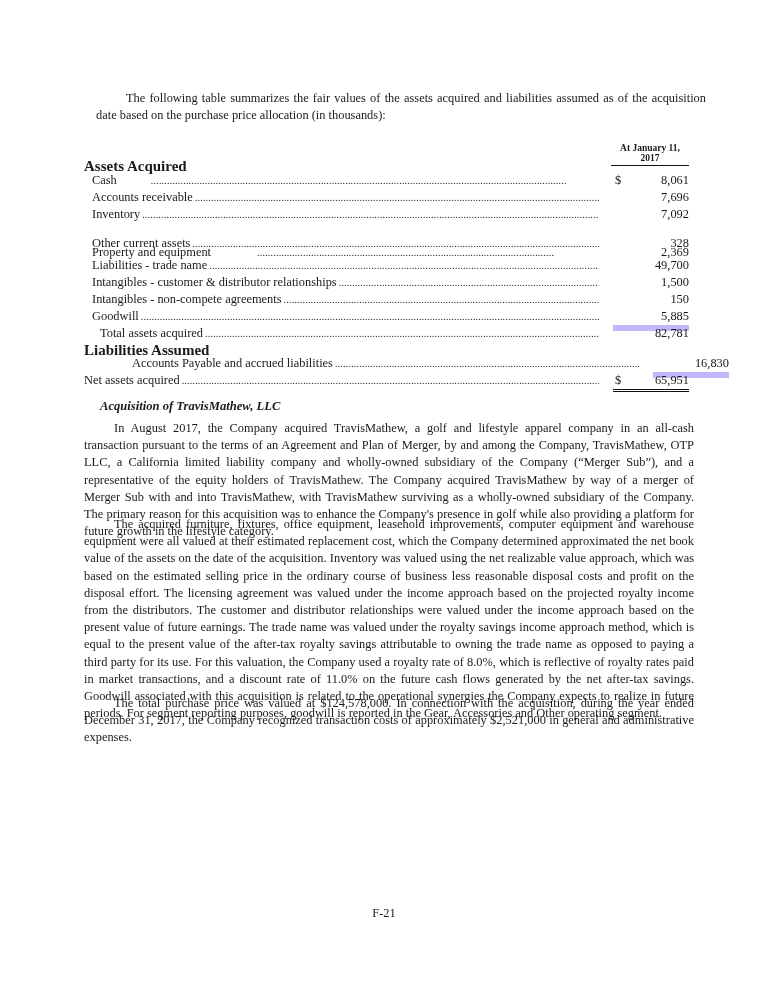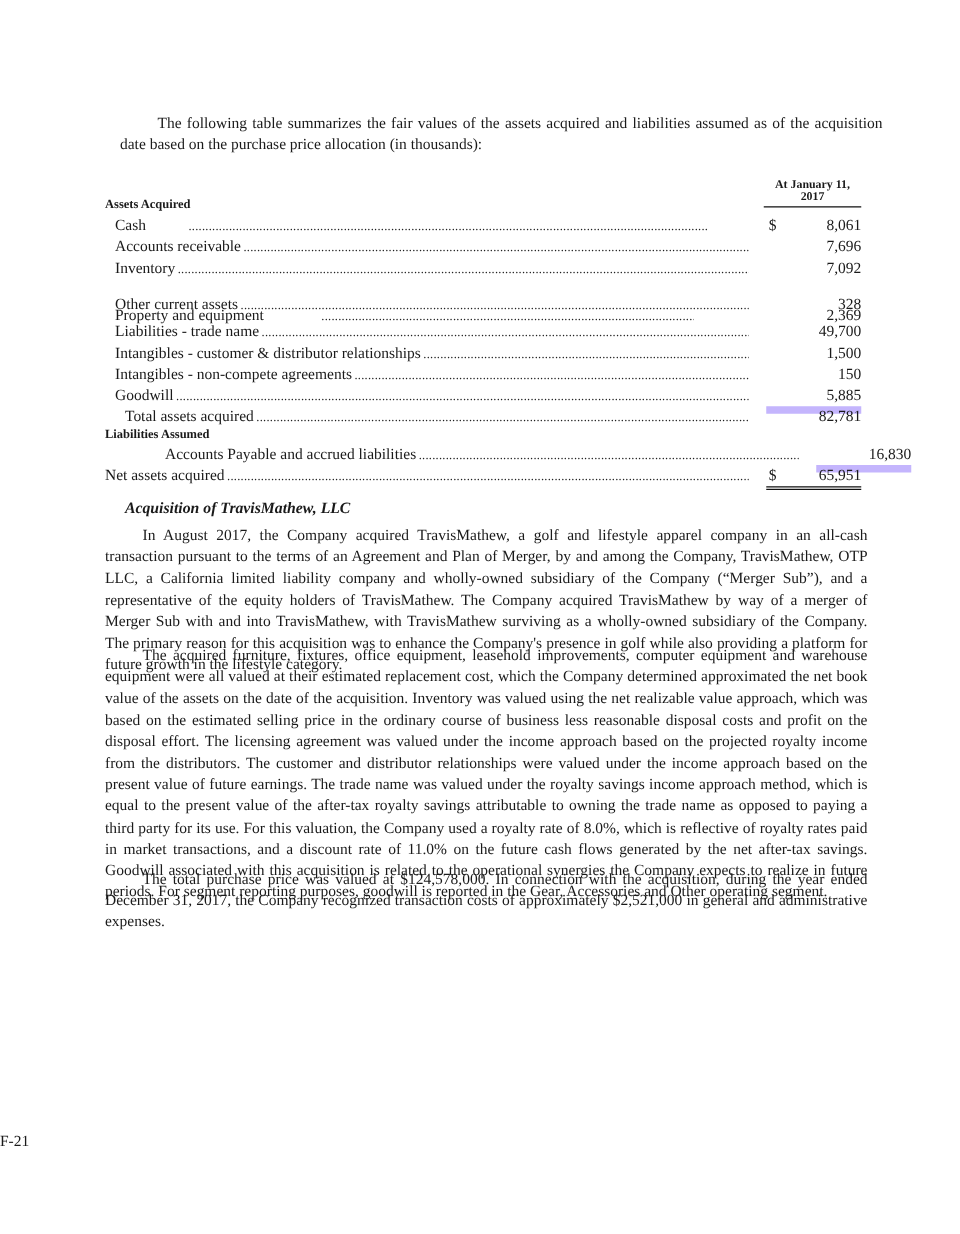--- a/index.html
+++ b/index.html
@@ -14,21 +14,21 @@
       margin: 0; text-align: justify; line-height: 17.2px; text-indent: 30px;
     }
     #intro { position: absolute; top: 90px; left: 12px; width: 610px; }
 
     .col-head {
       position: absolute; top: 143px; left: 527px; width: 78px;
       font-weight: bold; font-size: 9.5px; text-align: center; line-height: 10px;
       border-bottom: 1.2px solid #111; padding-bottom: 2px;
     }
     .section-label {
-      position: absolute; left: 0; font-weight: bold; font-size: 10px;
+      position: absolute; left: 0; font-weight: bold; font-size: 15px;
     }
     .row {
       position: absolute; left: 0; width: 610px; height: 17px; line-height: 17px;
       display: flex; align-items: baseline;
     }
     .row .label { white-space: nowrap; padding-right: 2px; }
     .row .leader {
       flex: 1; overflow: hidden; white-space: nowrap; font-size: 10px; letter-spacing: 0.2px;
       color: #222; margin-right: 14px;
     }
@@ -45,21 +45,21 @@
     .dbl .amount { border-bottom: 3px double #111; }
 
     .subhead {
       position: absolute; top: 399px; left: 16px;
       font-weight: bold; font-style: italic; font-size: 12.6px;
     }
     #p1 { position: absolute; top: 420px; left: 0; width: 610px; }
     #p2 { position: absolute; top: 516px; left: 0; width: 610px; }
     #p3 { position: absolute; top: 695px; left: 0; width: 610px; }
     .footer {
-      position: absolute; top: 906px; left: 0; width: 768px; text-align: left; font-size: 12.4px;
+      position: absolute; top: 906px; left: 0; width: 768px; text-align: center; font-size: 12.4px;
     }
   </style>
 </head>
 <body>
 
 <div class="page">
 
   <p class="para" id="intro">The following table summarizes the fair values of the assets acquired and liabilities assumed as of the acquisition date based on the purchase price allocation (in thousands):</p>
 
   <div class="col-head">At January 11, 2017</div>

